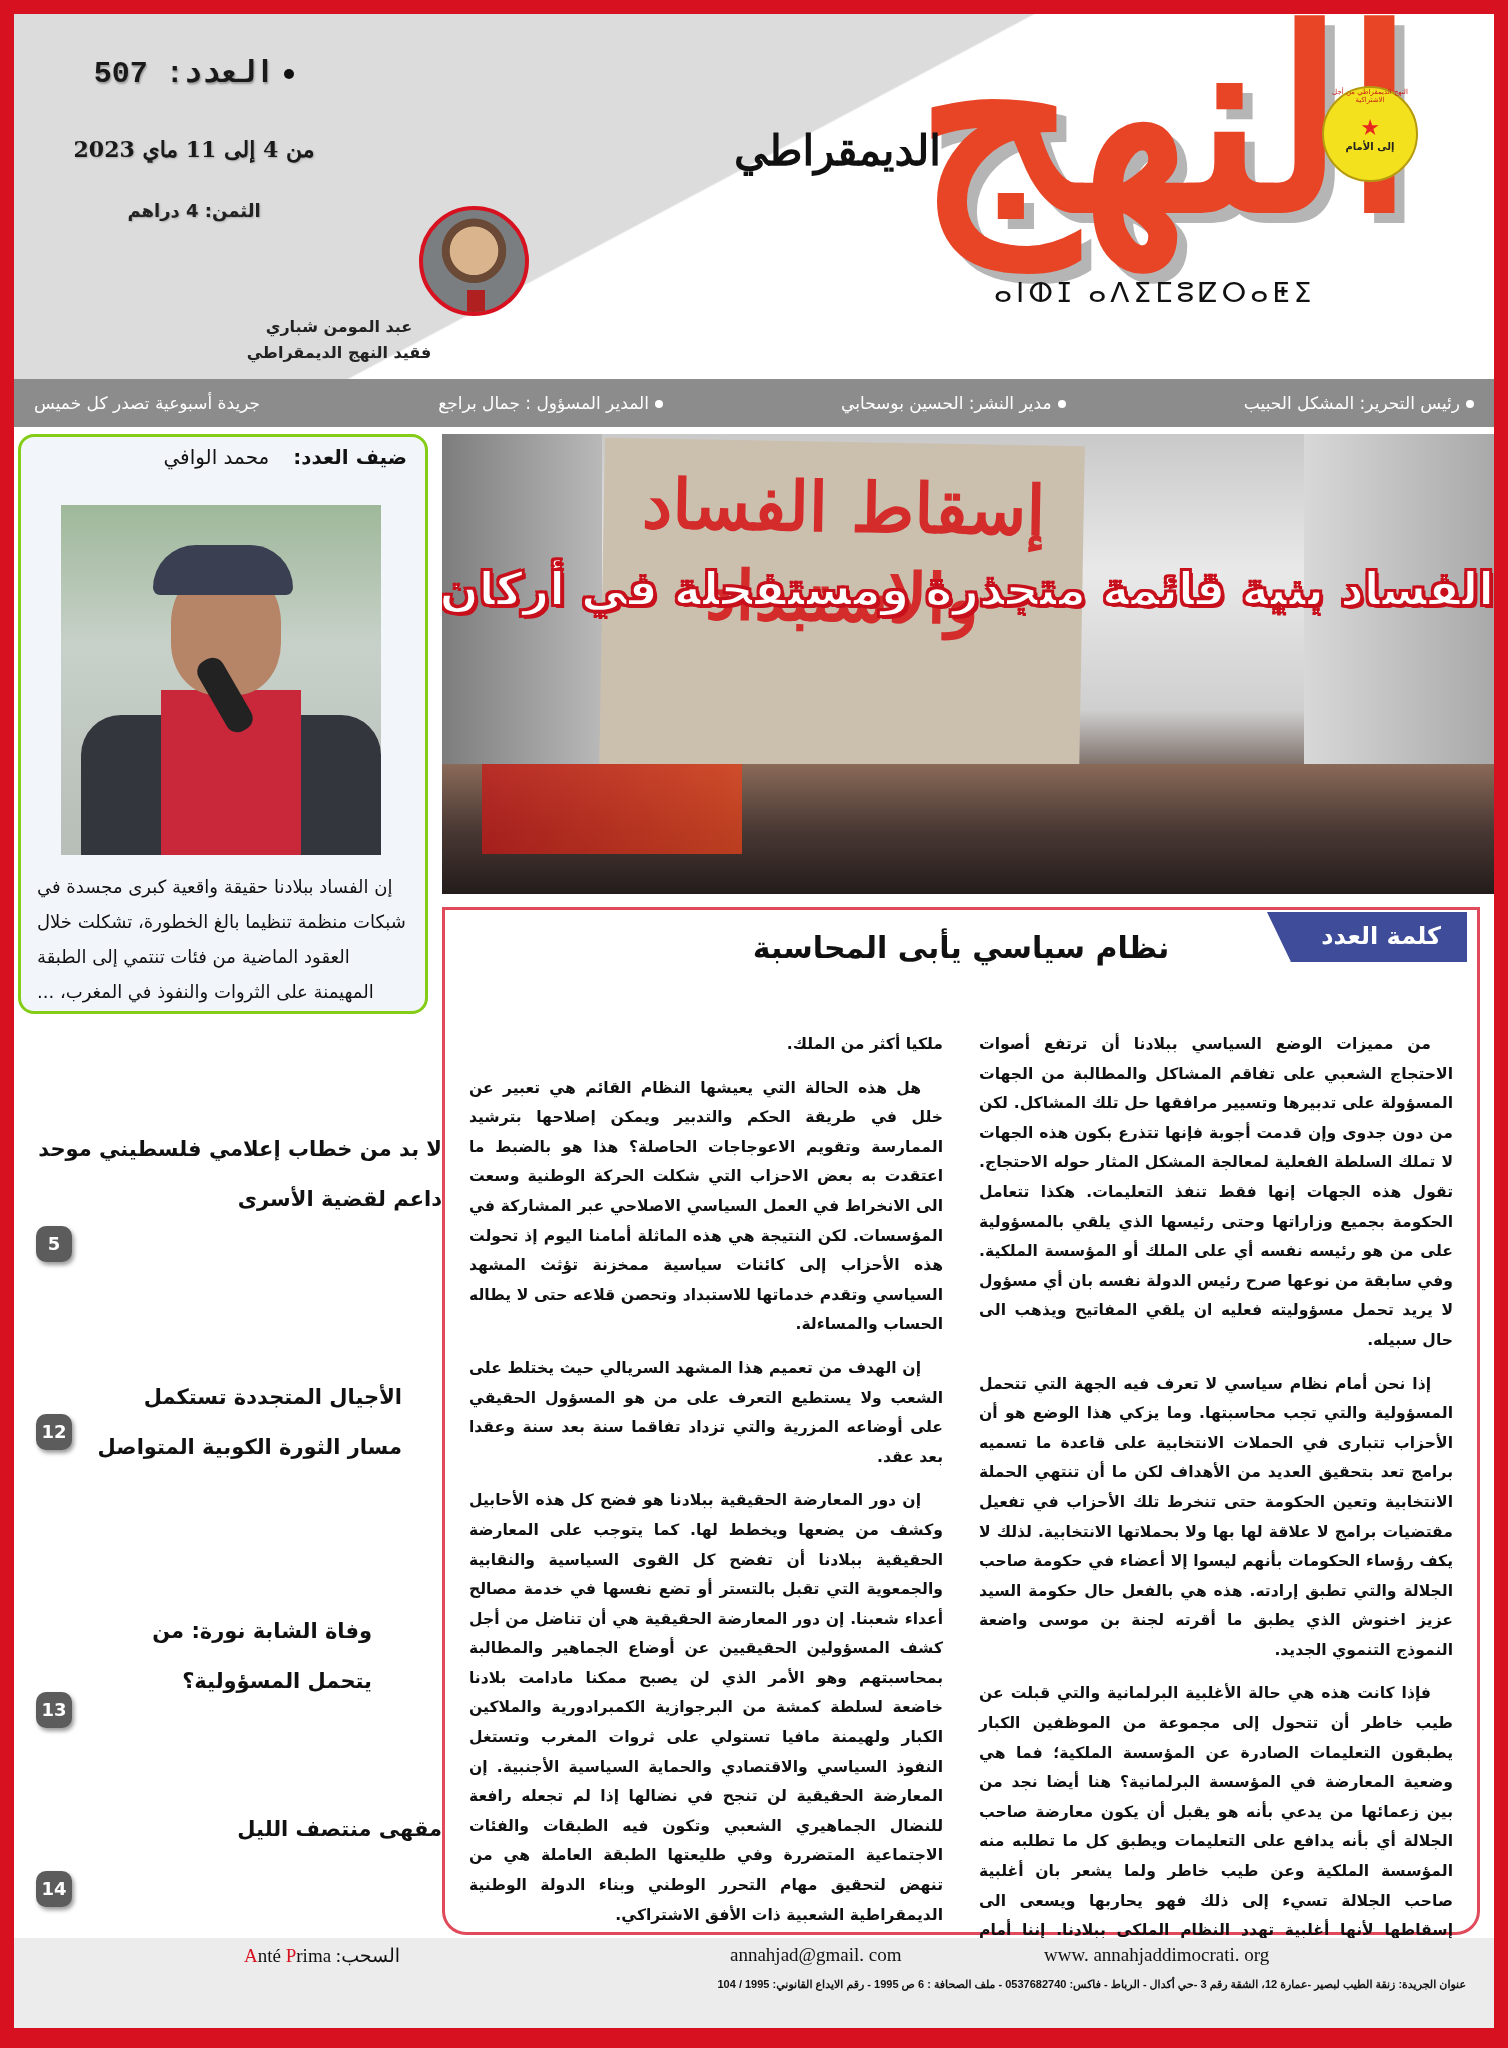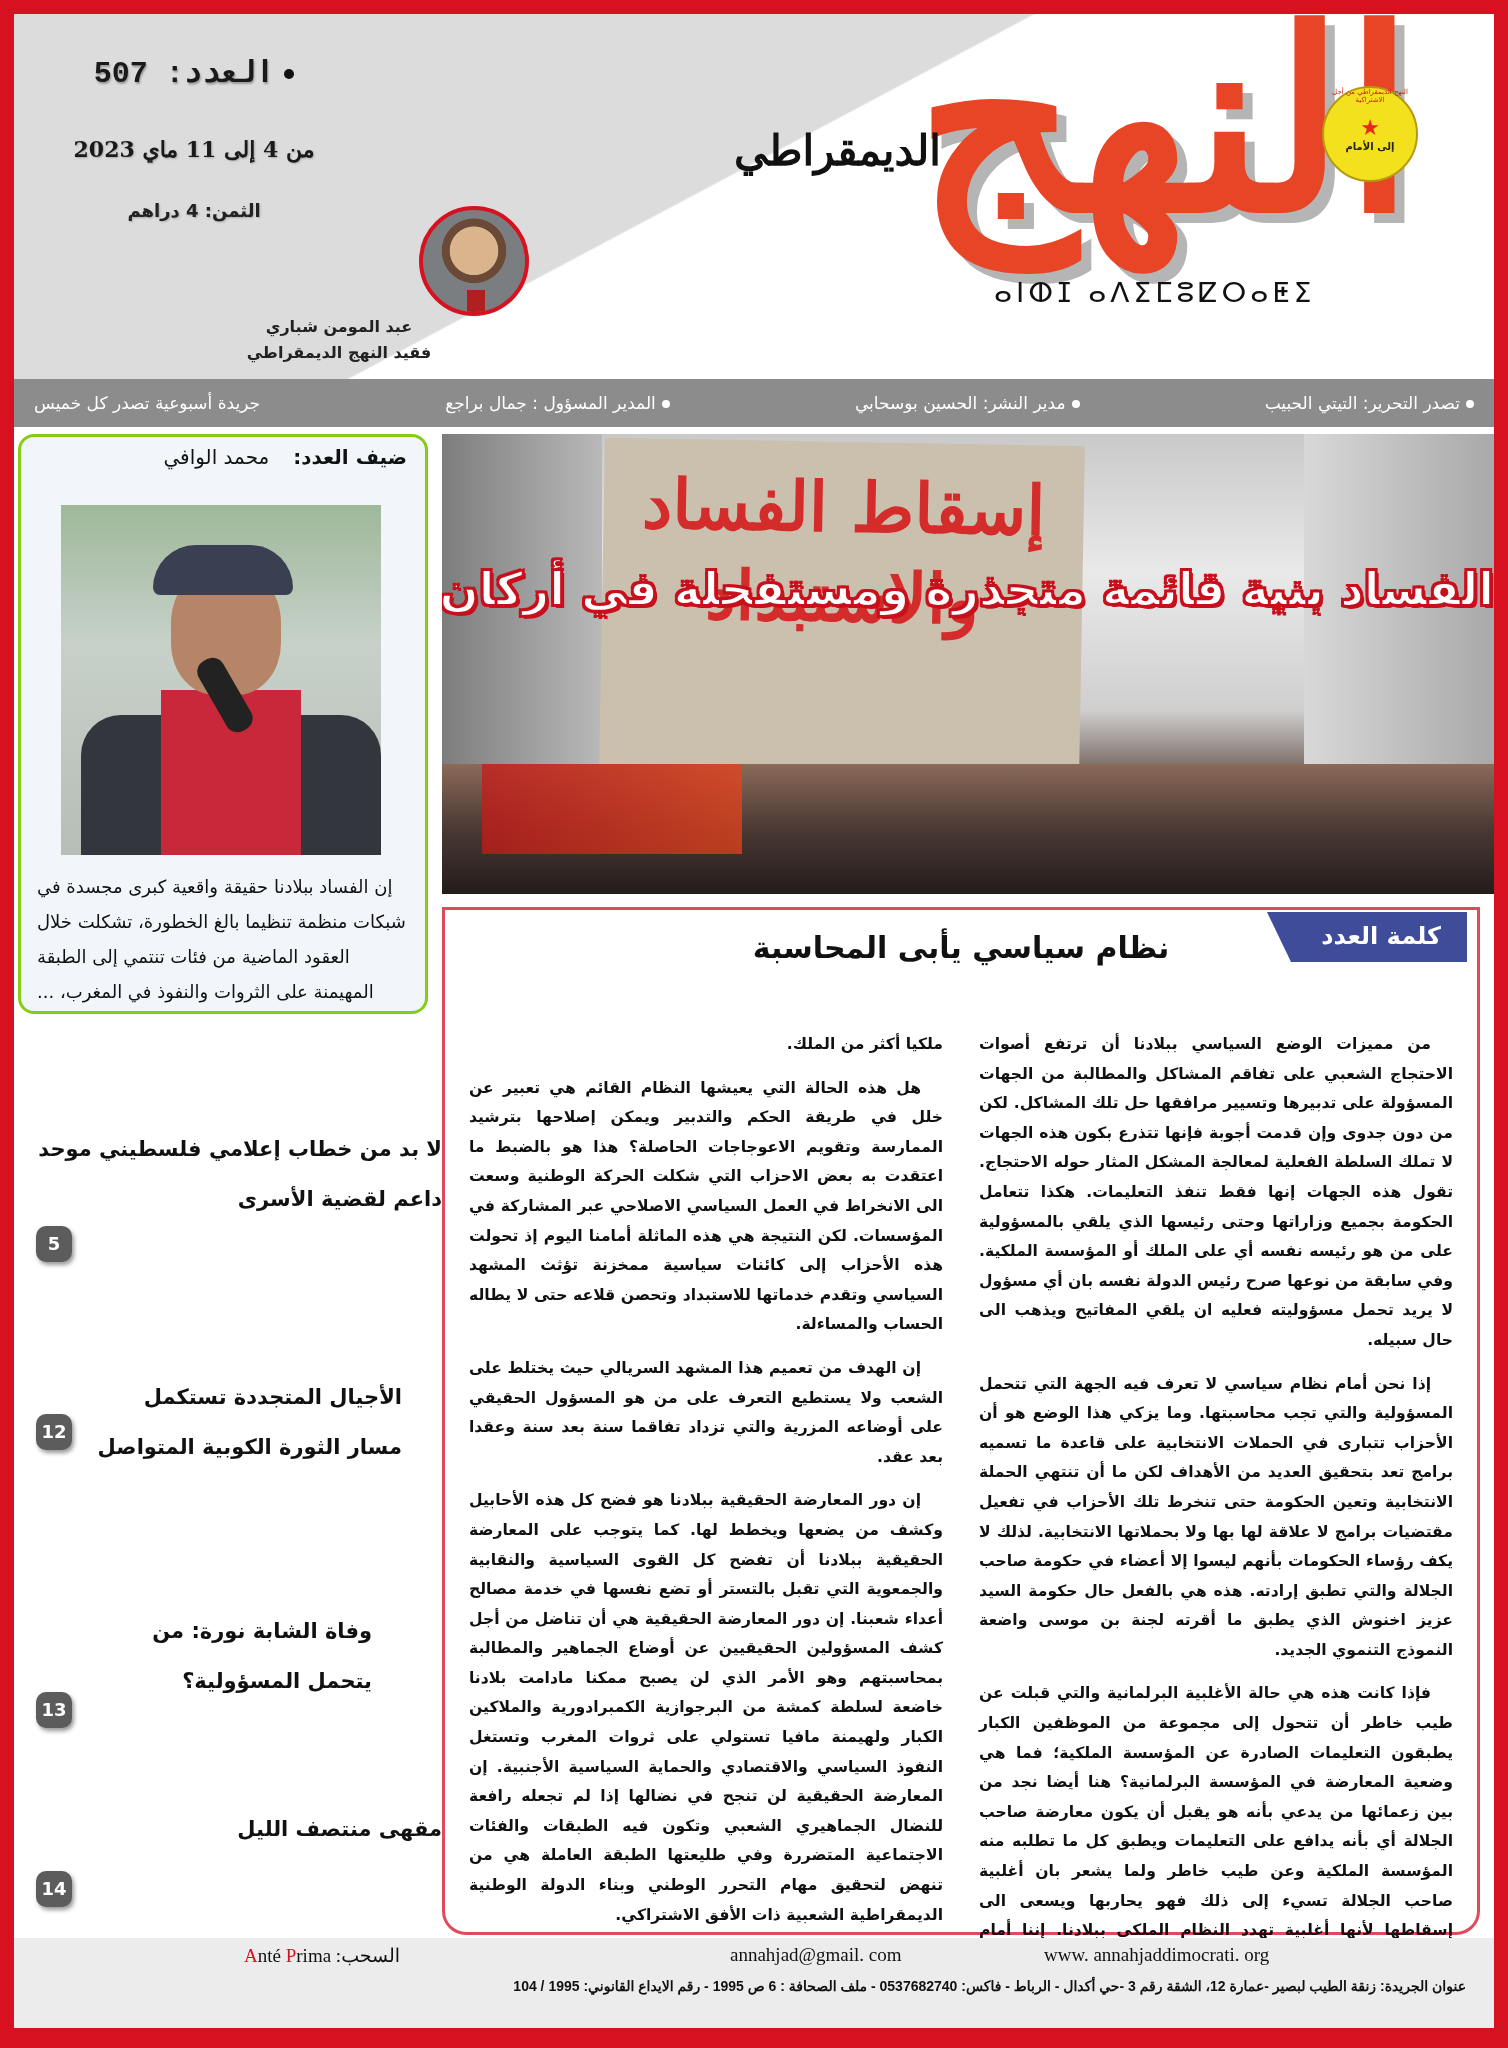--- a/index.html
+++ b/index.html
@@ -125,21 +125,21 @@
   .editorial-col p { margin-bottom: 14px; text-indent: 22px; }
   .editorial-col p.no-indent { text-indent: 0; }
 
   
   .footer { position: absolute; left: 0; top: 1924px; width: 1480px; height: 90px; background: #ececec; }
   .footer-row1 { position: absolute; top: 6px; left: 0; right: 0; height: 28px; font-family: "Liberation Serif", serif; font-size: 19px; color: #111; }
   .footer-row1 .web { position: absolute; left: 1030px; }
   .footer-row1 .mail { position: absolute; left: 716px; }
   .footer-row1 .print { position: absolute; left: 230px; direction: rtl; }
   .footer-row1 .print .pa { color: #d7111f; }
-  .footer-row2 { position: absolute; top: 40px; right: 28px; left: 28px; direction: rtl; font-family: "Liberation Sans", sans-serif; font-size: 14px; font-weight: bold; color: #111; white-space: nowrap; }
+  .footer-row2 { position: absolute; top: 40px; right: 28px; left: 28px; direction: rtl; font-family: "Liberation Sans", sans-serif; font-size: 11px; font-weight: bold; color: #111; white-space: nowrap; }
 </style>
 </head>
 <body>
 
 <div class="page">
 
   <div class="header-diag"></div>
 
   <div class="issue-info">
     <div class="issue-number">
@@ -165,21 +165,21 @@
       <span class="badge-ring">النهج الديمقراطي من أجل الاشتراكية</span>
       <span class="star">★</span>
       <span class="badge-text">إلى الأمام</span>
     </div>
   </div>
 
   <div class="staff-bar">
     <span class="staff-item"><span>جريدة أسبوعية تصدر كل خميس</span></span>
     <span class="staff-item"><span class="bullet"></span><span>المدير المسؤول : جمال براجع</span></span>
     <span class="staff-item"><span class="bullet"></span><span>مدير النشر: الحسين بوسحابي</span></span>
-    <span class="staff-item"><span class="bullet"></span><span>تصدر التحرير: التيتي الحبيب</span></span>
+    <span class="staff-item"><span class="bullet"></span><span>رئيس التحرير: المشكل الحبيب</span></span>
   </div>
 
   <div class="guest-box">
     <div class="guest-title">
       <span>ضيف العدد:</span><span class="guest-name">محمد الوافي</span>
     </div>
     <div class="guest-photo">
       <div class="jacket"></div>
       <div class="scarf"></div>
       <div class="head"></div>

